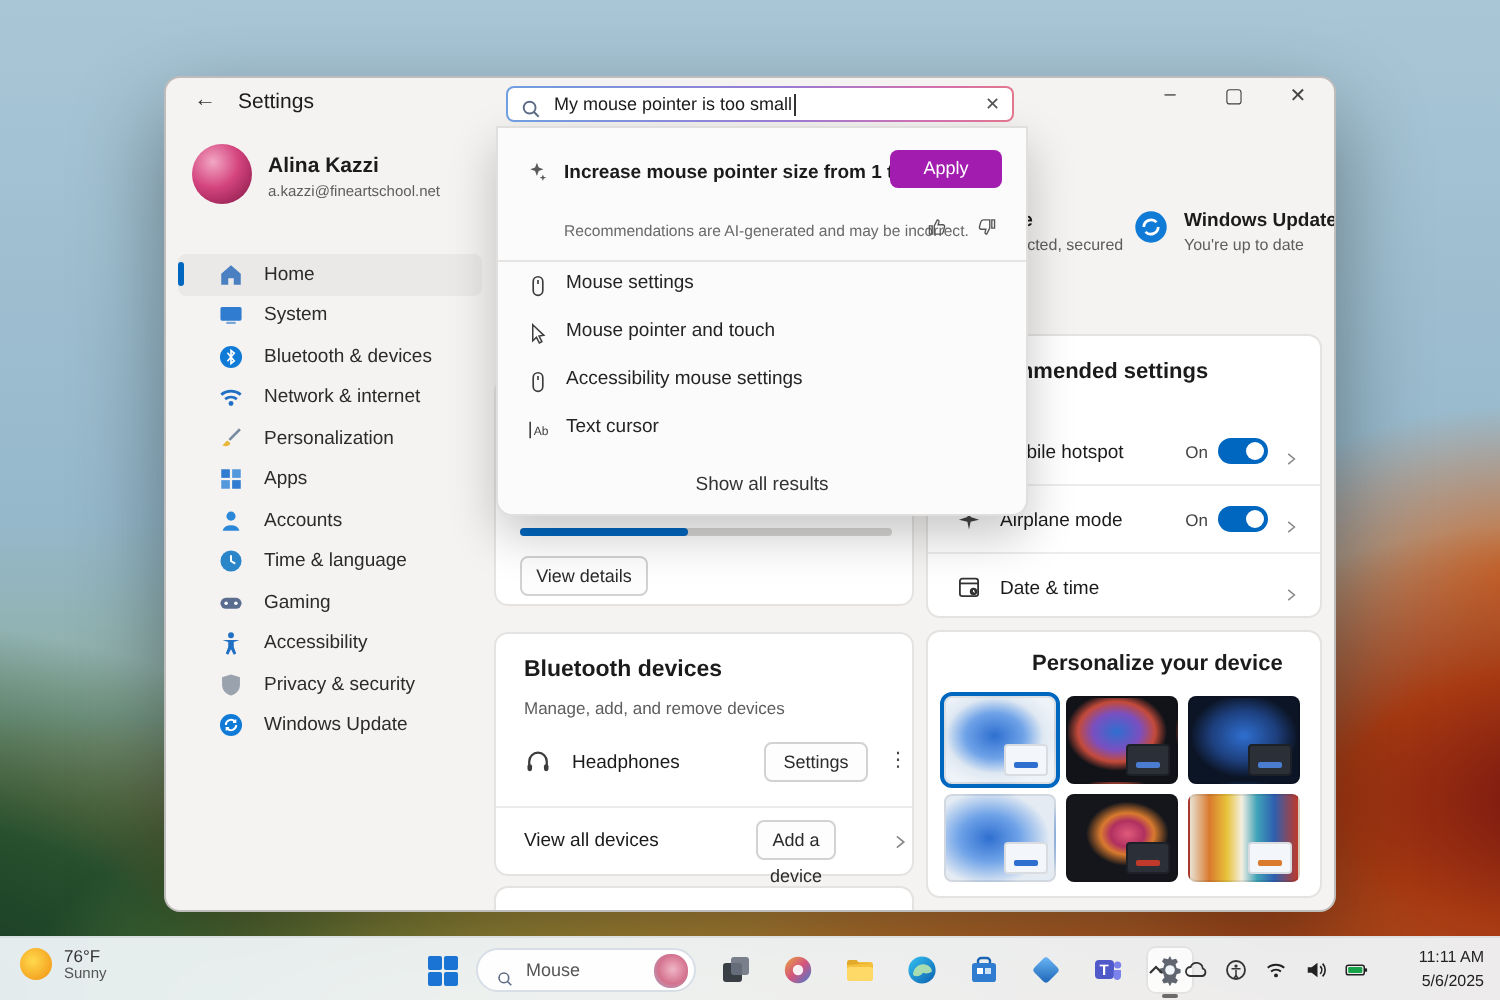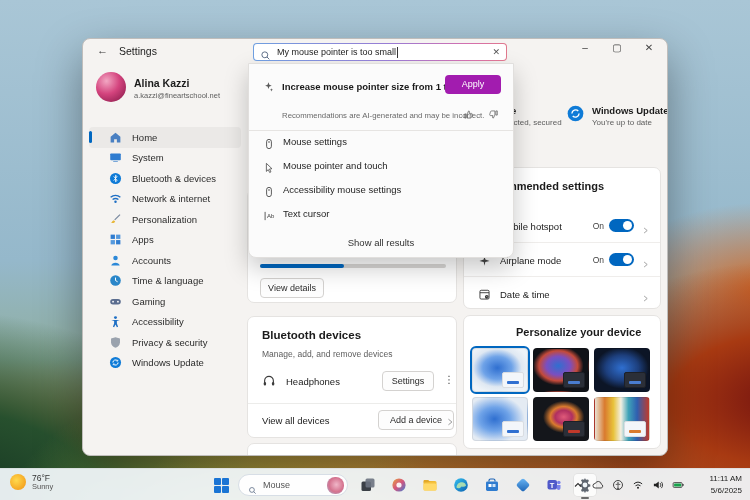--- a/index.html
+++ b/index.html
@@ -101,21 +101,21 @@
   .bt-card { left:164px; top:277px; width:210px; height:122px; }
   .bt-title { position:absolute; left:14px; top:12px; font-size:11.5px; font-weight:700; }
   .bt-sub { position:absolute; left:14px; top:32px; font-size:8.5px; color:#5d5d5d; }
   .bt-dev-icon { position:absolute; left:14px; top:56px; width:14px; height:14px; }
   .bt-dev-icon svg { width:14px; height:14px; }
   .bt-dev-name { position:absolute; left:38px; top:59px; font-size:9.5px; }
   .connect-btn { position:absolute; left:134px; top:54px; width:52px; height:20px; line-height:18px; }
   .more-dots { position:absolute; left:196px; top:57px; font-size:10px; color:#444; }
   .bt-div { position:absolute; left:0; top:86px; width:100%; border-top:1px solid #ececea; }
   .view-all { position:absolute; left:14px; top:98px; font-size:9.5px; }
-  .add-device { position:absolute; left:130px; top:93px; width:76px; height:20px; line-height:18px; }
+  .add-device { position:absolute; left:130px; top:93px; width:40px; height:20px; line-height:18px; }
   .bt-chev { position:absolute; left:197px; top:96px; width:10px; height:10px; }
   .chev svg { width:10px; height:10px; }
 
   
   .peek-card { left:164px; top:404px; width:210px; height:24px; }
 
   
   .rec-card { left:380px; top:128px; width:198px; height:142px; }
   .rec-title { position:absolute; left:16px; top:12px; font-size:11px; font-weight:700; white-space:nowrap; }
   .rec-row { position:absolute; left:0; width:100%; height:34px; }

